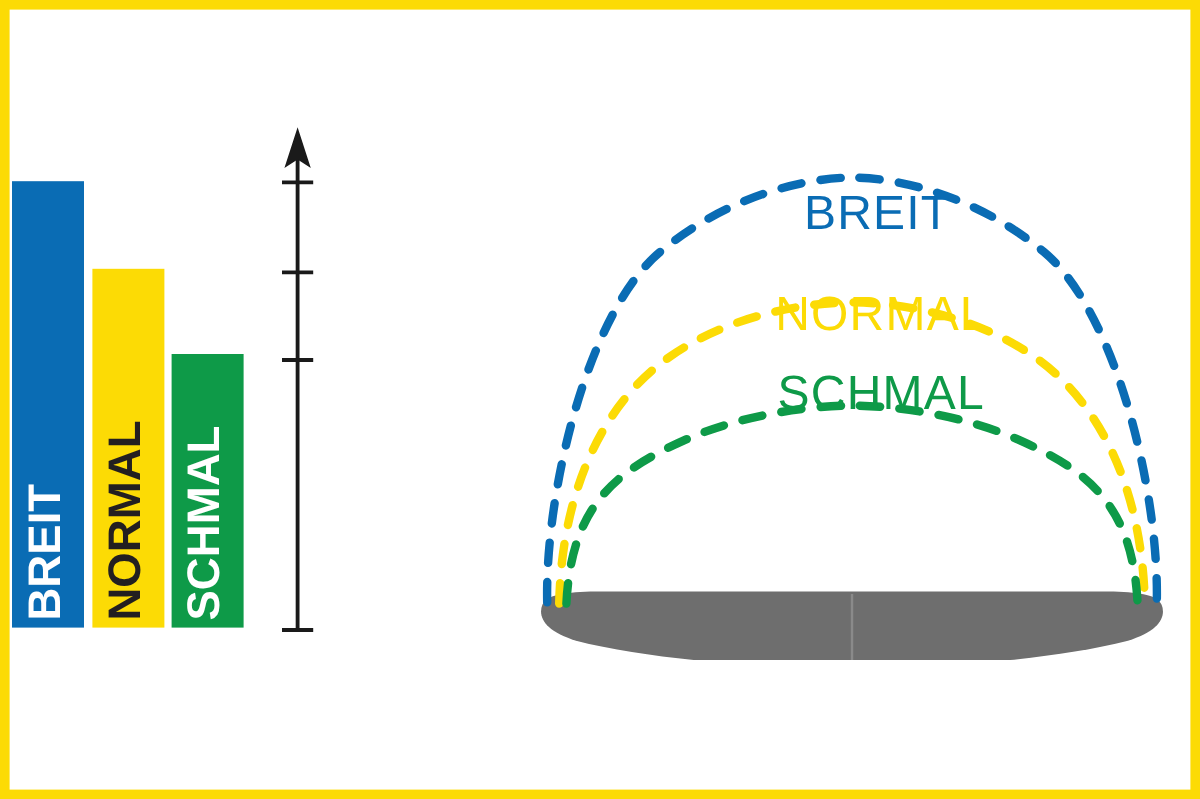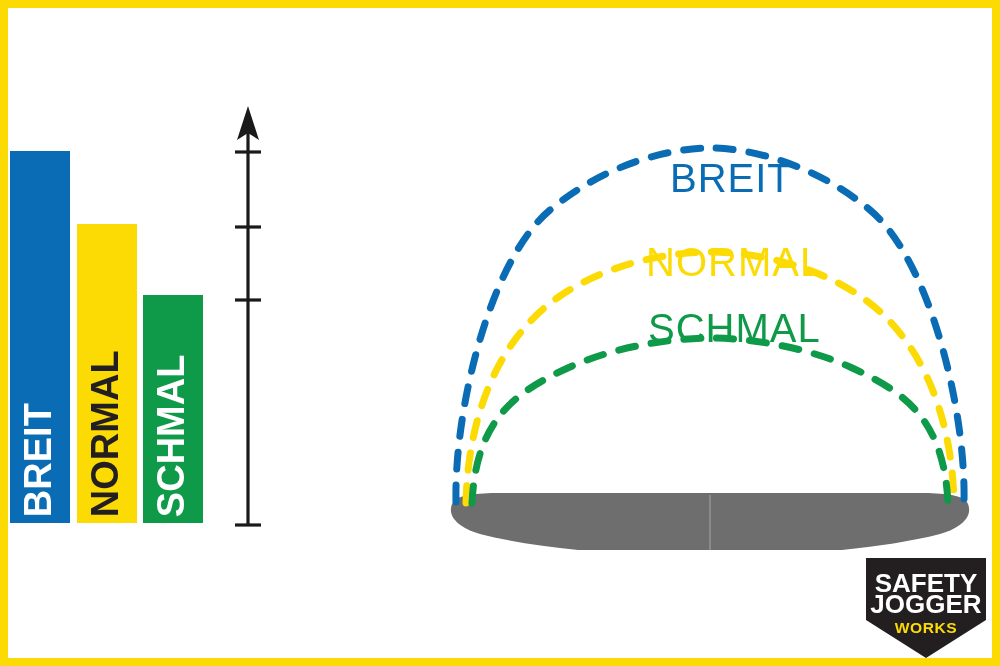--- a/index.html
+++ b/index.html
@@ -164,21 +164,15 @@
                C 326 228, 384 236, 430 257
                C 488 283, 524 312, 528 393" fill="none" stroke="#0E9A48" stroke-width="7" stroke-linecap="round" stroke-dasharray="17 16"></path>
     </svg>
 
     
     <div class="arc-label" style="left:250px; top:48px; color:#0A6CB4;">BREIT</div>
     <div class="arc-label" style="left:226px; top:132px; color:#FCDB05;">NORMAL</div>
     <div class="arc-label" style="left:228px; top:198px; color:#0E9A48;">SCHMAL</div>
   </div>
 
-  <div class="logo">
-    <div class="logo-badge"></div>
-    <div class="logo-text logo-line1">SAFETY</div>
-    <div class="logo-text logo-line2">JOGGER</div>
-    <div class="logo-text logo-line3">WORKS</div>
-  </div>
 
   <div class="frame"></div>
 </div>
 
 </body></html>

